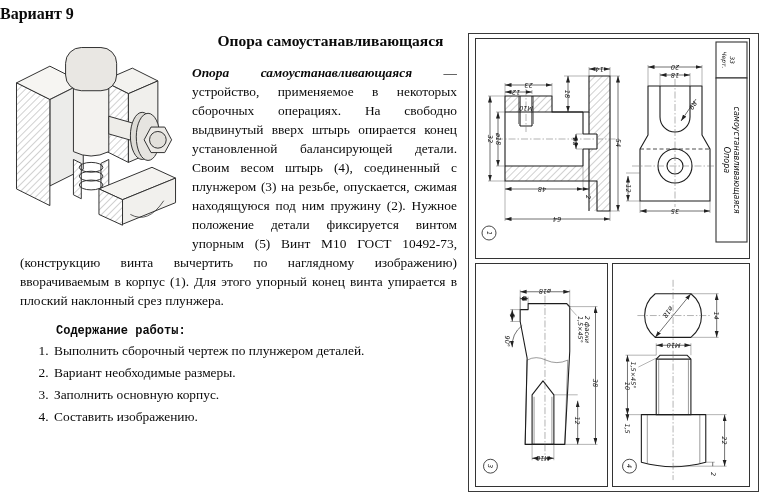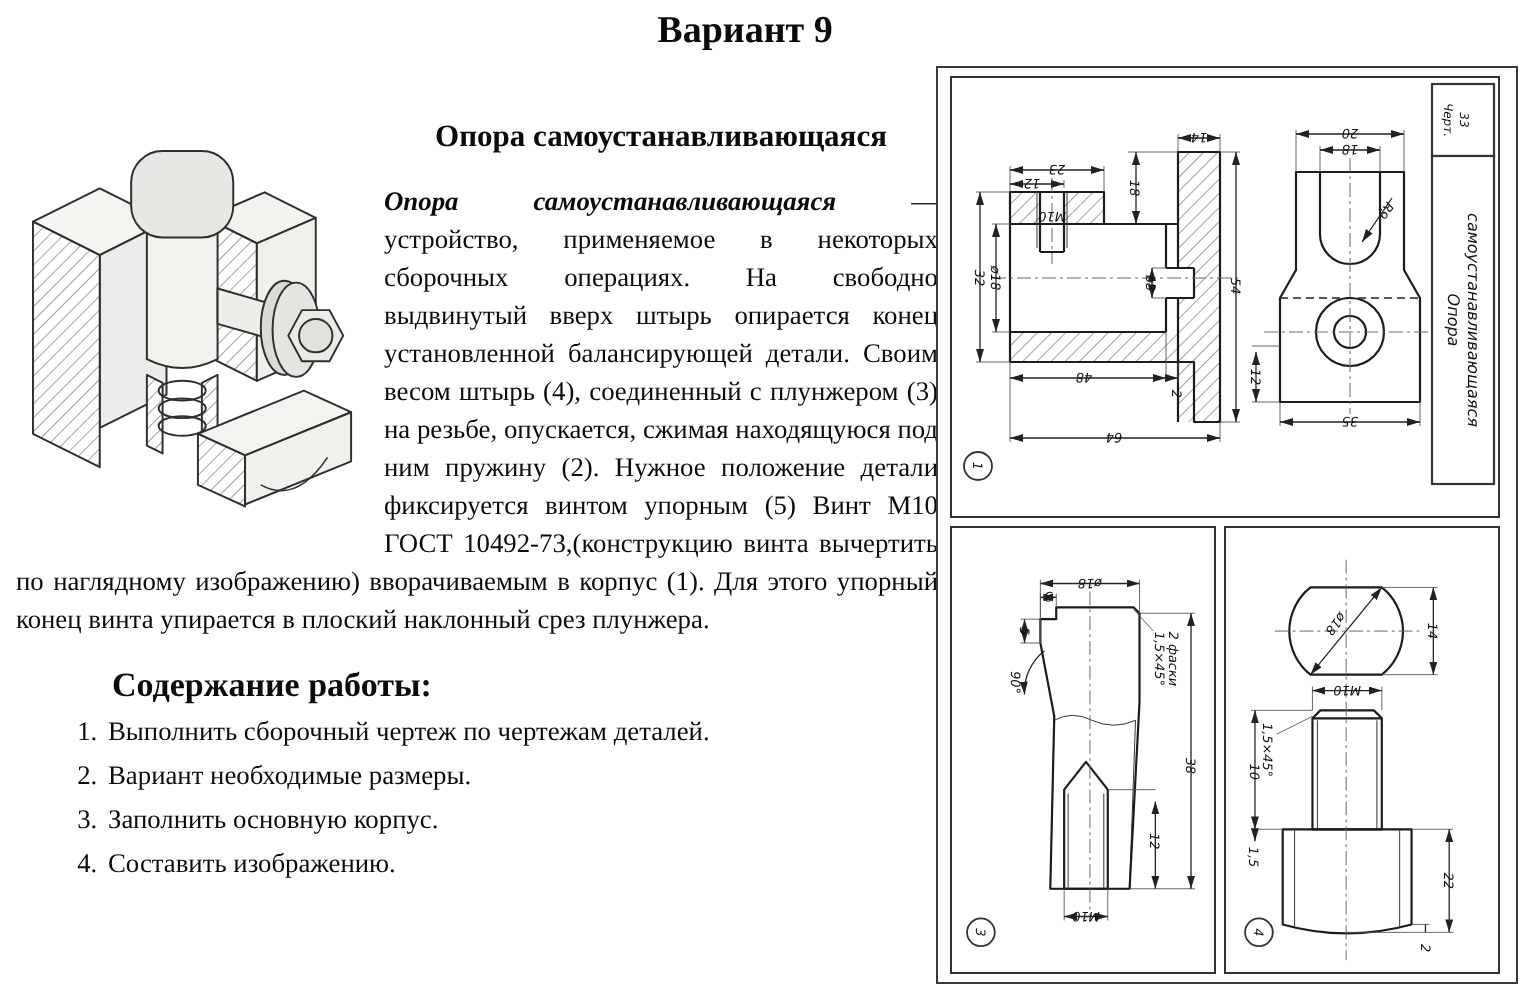--- a/index.html
+++ b/index.html
@@ -1,26 +1,26 @@
 <!DOCTYPE html>
 <html><head>
 <meta charset="utf-8">
 <style>
   html,body{margin:0;padding:0;}
   body{width:761px;height:493px;position:relative;background:#fff;color:#0a0a0a;
        font-family:"Liberation Serif",serif;overflow:hidden;}
-  .variant-title{position:absolute;top:5px;left:0;width:745px;text-align:center;
-       font-weight:bold;font-size:19px;}
-  .content{position:absolute;left:8px;top:40px;width:461px;}
+  .variant-title{position:absolute;top:5px;left:0;width:745px;
+       font-weight:bold;font-size:16px;}
+  .content{position:absolute;left:8px;top:12px;width:461px;}
   .figure{float:left;width:178px;height:216px;margin:10px 6px 2px 0;}
   .figure svg{width:100%;height:100%;}
   h2.heading{text-align:center;font-size:15.5px;font-weight:bold;margin:20px 0 13px 0;}
-  p.body{margin:0;text-align:justify;font-size:13.4px;line-height:19px;}
+  p.body{margin:12px;text-align:justify;font-size:13.4px;line-height:19px;}
   .lead{font-weight:bold;font-style:italic;}
-  .tasks-heading{font-weight:bold;font-size:17px;margin:14px 0 2px 48px;}
+  .tasks-heading{font-weight:bold;font-size:12px;margin:14px 0 2px 48px;font-family:Liberation Mono, monospace;}
   ol.tasks{margin:2px 0 0 0;padding-left:44px;font-size:13.4px;line-height:22px;}
   ol.tasks li{padding-left:2px;}
   
   .sheet{position:absolute;left:468px;top:33px;width:289px;height:457px;
        border:1.5px solid #3a3a3a;background:#fff;}
   .panel{position:absolute;border:1.3px solid #333;background:#fff;}
   .panel svg{display:block;width:100%;height:100%;}
   #panel1{left:6px;top:4px;width:273px;height:219px;}
   #panel3{left:6px;top:229px;width:131px;height:222px;}
   #panel4{left:143px;top:229px;width:136px;height:222px;}
@@ -98,21 +98,21 @@
       </g>
     </svg>
   </div>
 
   <h2 class="heading">Опора самоустанавливающаяся</h2>
 
   <p class="body"><span class="lead">Опора самоустанавливающаяся</span><span> — устройство, применяемое в некоторых сборочных операциях. На свободно выдвинутый вверх штырь опирается конец установленной балансирующей детали. Своим весом штырь (4), соединенный с плунжером (3) на резьбе, опускается, сжимая находящуюся под ним пружину (2).  Нужное положение детали фиксируется винтом упорным (5) Винт М10 ГОСТ 10492-73,(конструкцию винта вычертить по наглядному изображению) вворачиваемым в корпус (1). Для этого упорный конец винта упирается в плоский наклонный срез плунжера.</span></p>
 
   <div class="tasks-heading">Содержание работы:</div>
   <ol class="tasks">
-    <li>Выполнить сборочный чертеж по чертежам деталей.</li>
+    <li>Выполнить сборочный чертеж по плунжером деталей.</li>
     <li>Вариант необходимые размеры.</li>
     <li>Заполнить основную корпус.</li>
     <li>Составить изображению.</li>
   </ol>
 </div>
 
 <div class="sheet">
 
   <div class="panel" id="panel1">
     <svg viewBox="0 0 273 219">

